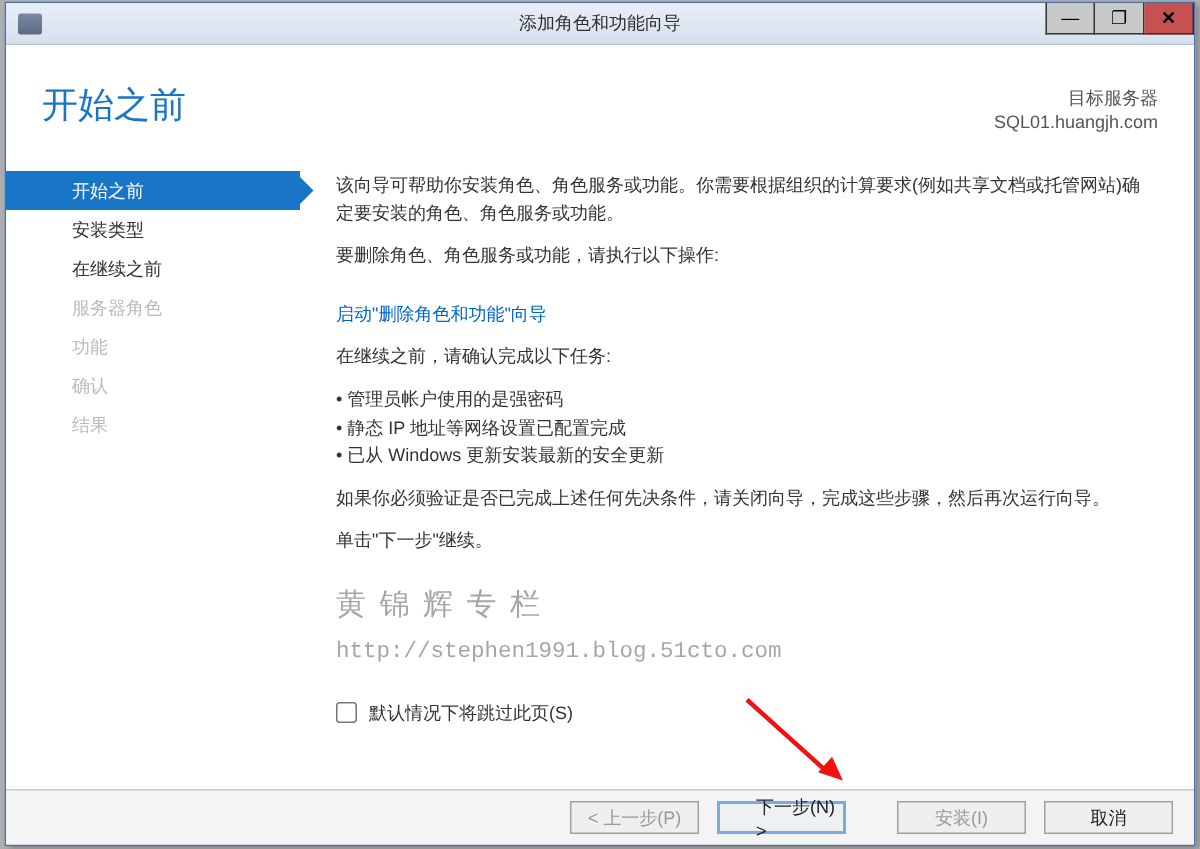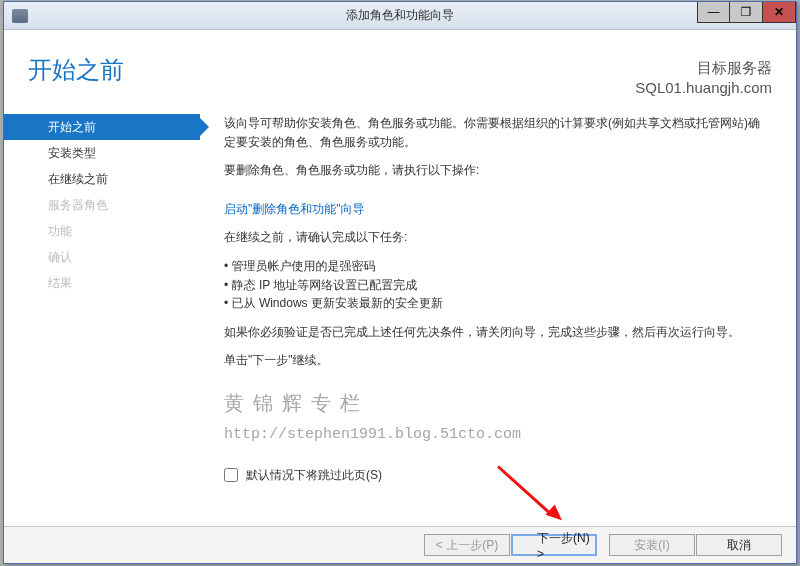--- a/index.html
+++ b/index.html
@@ -9,37 +9,37 @@
     .titlebar-icon { width: 16px; height: 14px; margin-left: 8px; background: linear-gradient(#7a8aa0,#5a6a80); border-radius: 2px; }
     .titlebar-title { position: absolute; left: 50%; transform: translateX(-50%); font-size: 12px; color: #2d2d2d; }
     .winbtns { position: absolute; right: 0; top: 0; display: flex; }
     .winbtn { width: 33px; height: 21px; border: 1px solid #333; border-top: none; display: flex; align-items: center; justify-content: center; font-size: 12px; font-family: "Segoe UI Symbol", sans-serif; }
     .winbtn.min { background: #c8c8c8; }
     .winbtn.max { background: #c8c8c8; border-left: none; }
     .winbtn.close { background: #c75050; color: #000; border-left: none; font-weight: bold; }
     .content { display: flex; height: 498px; }
     .header-area { position: absolute; top: 52px; left: 24px; right: 24px; height: 40px; display: flex; justify-content: space-between; align-items: flex-start; }
     .page-title { font-size: 24px; color: #1975c5; font-weight: 300; }
-    .target-block { text-align: right; font-size: 15px; color: #555; line-height: 1.3; margin-top: 4px; }
+    .target-block { text-align: right; font-size: 12px; color: #555; line-height: 1.3; margin-top: 4px; }
     .sidebar { width: 196px; padding-top: 84px; padding-left: 0; }
     .sidebar-item { height: 26px; line-height: 26px; font-size: 12px; padding-left: 44px; color: #888; cursor: default; }
     .sidebar-item.active { background: #1975c5; color: #fff; position: relative; }
     .sidebar-item.active::after { content:""; position:absolute; right:-9px; top:4px; width:0; height:0; border-style:solid; border-width:9px 0 9px 9px; border-color: transparent transparent transparent #1975c5; }
     .sidebar-item.enabled { color: #333; }
     .sidebar-item.disabled { color: #bbb; }
     .main { flex: 1; padding: 84px 28px 0 24px; font-size: 12px; color: #333; line-height: 1.55; }
     .main p { margin-bottom: 10px; }
     .link { color: #0066cc; cursor: pointer; }
     .bullets { margin: 6px 0 10px 0; }
     .bullets div::before { content: "• "; }
     .watermark { margin: 18px 0 4px 0; font-family: "KaiTi","STKaiti",serif; font-size: 20px; color: #a6a6a6; letter-spacing: 2px; }
     .watermark2 { font-family: "Courier New", monospace; font-size: 15px; color: #a6a6a6; margin-bottom: 20px; }
     .skip-row { display: flex; align-items: center; gap: 8px; margin-top: 14px; }
     .skip-row input { width: 14px; height: 14px; }
-    .footer { position: absolute; bottom: 0; left: 0; right: 0; height: 37px; border-top: 1px solid #c9c9c9; display: flex; justify-content: flex-end; align-items: center; gap: 1px; padding-right: 14px; background: #f4f4f4; }
+    .footer { position: absolute; bottom: 0; left: 0; right: 0; height: 37px; border-top: 1px solid #c9c9c9; display: flex; justify-content: flex-end; align-items: center; gap: 12px; padding-right: 14px; background: #f4f4f4; }
     .btn { width: 86px; height: 22px; font-size: 12px; border: 1px solid #a0a0a0; background: #efefef; color: #999; display:flex; align-items:center; justify-content:center; }
     .btn.primary { border: 2px solid #7aa9e8; color: #222; background: #eef0f2; padding-left: 24px; }
     .btn.enabled { color: #222; }
     .arrow { position: absolute; width: 80px; height: 60px; left: 494px; top: 463px; pointer-events:none; }
     .arrow-line { position:absolute; width: 72px; height: 3px; background: #f21111; transform-origin: left center; transform: rotate(42deg); left:0; top:0; }
     .arrow-head { position:absolute; left: 50px; top: 43px; width: 0; height: 0; border-style: solid; border-width: 7px 0 7px 16px; border-color: transparent transparent transparent #f21111; transform: rotate(42deg); }
   </style>
 </head>
 <body>
 

